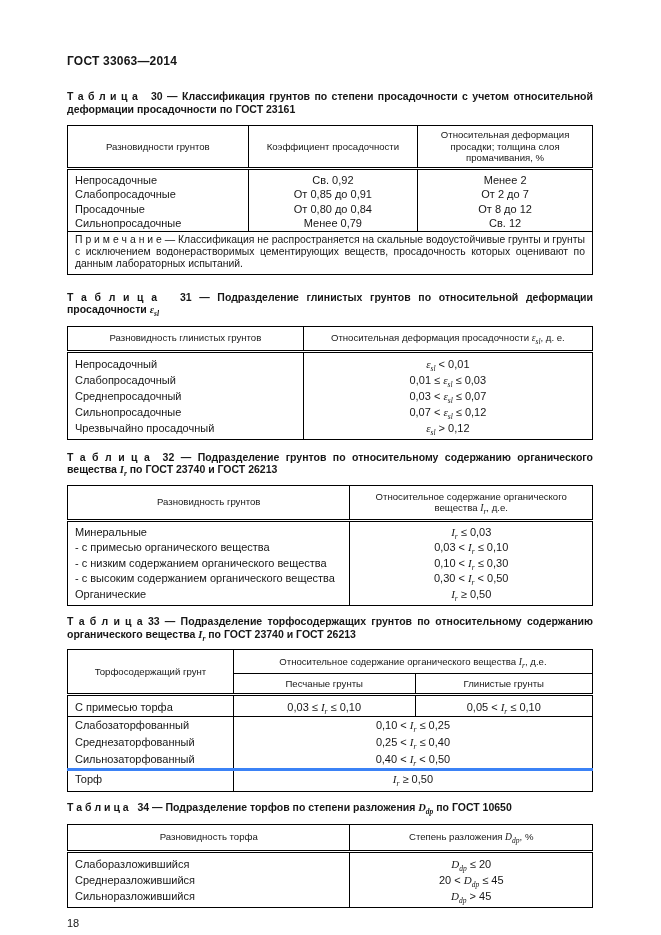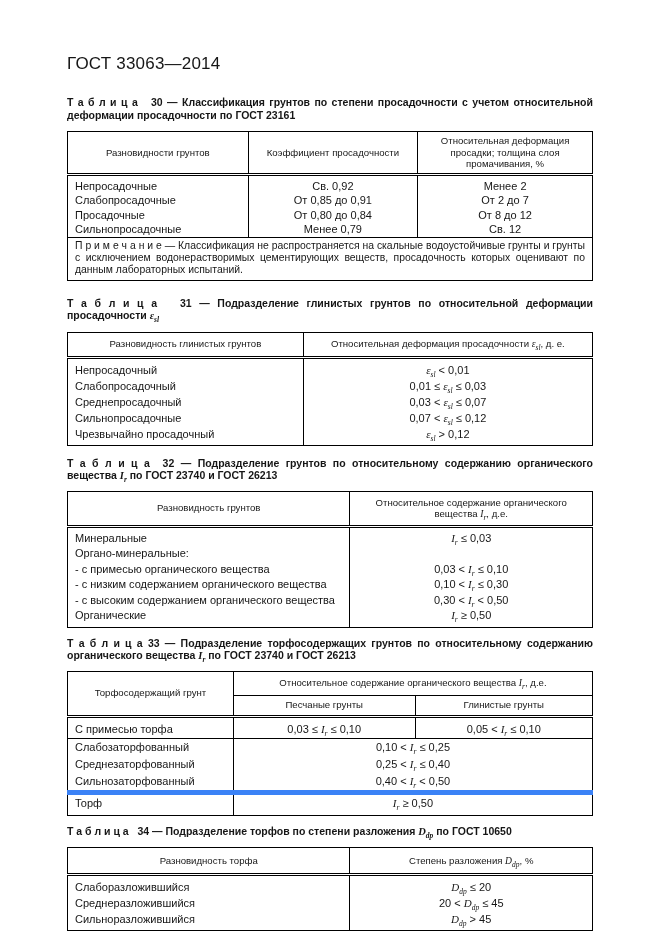--- a/index.html
+++ b/index.html
@@ -3,21 +3,21 @@
 <meta charset="utf-8">
 <style>
   * { box-sizing: border-box; }
   html, body { margin: 0; padding: 0; }
   body {
     width: 661px; height: 935px; overflow: hidden;
     background: #ffffff; color: #161616;
     font-family: "Liberation Sans", "DejaVu Sans", sans-serif;
   }
   .page { padding: 54px 68px 0 67px; }
-  .std { font-weight: 400; font-size: 17px; letter-spacing: .2px; }
+  .std { font-weight: 700; font-size: 12px; letter-spacing: .2px; }
   .caption { font-size: 10.5px; line-height: 12.5px; text-align: justify; margin: 0; font-weight: bold; }
   .cap30 { margin: 22px 0 10px; }
   .cap31 { margin: 16px 0 9px; }
   .cap32 { margin: 11px 0 8px; }
   .cap33 { margin: 9px 0 8px; }
   .cap34 { margin: 9px 0 9px; }
 
   table.g { width: 100%; border-collapse: collapse; table-layout: fixed; border: 1px solid #000; }
   table.g th {
     border: 1px solid #000; border-bottom: 3px double #000;
@@ -45,21 +45,21 @@
   }
   .t31 th { height: 25px; }
   .t31 tbody td { line-height: 16px; }
   .t32 th { height: 35px; }
   .t32 tbody td { line-height: 15.5px; }
   .t33 thead tr.hr1 th { height: 24px; }
   .t33 th.sub1 { height: 21px; }
   .t33 th.sp { border-bottom: 1px solid #000; }
   .t33 tbody td { line-height: 17px; }
   .t33 tr.b1 td { border-bottom: 1px solid #000; }
-  .t33 tr.t1 td { border-top: 5px solid #3b82f6; }
+  .t33 tr.t1 td { border-top: 3px solid #3b82f6; }
   .t34 th { height: 27px; }
   .t34 tbody td { line-height: 16px; }
 
   .pagenum { font-size: 11px; margin-top: 9px; }
 </style>
 </head>
 <body>
 
 <div class="page">
 
@@ -153,24 +153,20 @@
         <th>Разновидность грунтов</th>
         <th>Относительное содержание органического вещества <i>I</i><sub>r</sub>, д.е.</th>
       </tr>
     </thead>
     <tbody>
       <tr>
         <td class="l">Минеральные</td>
         <td><i>I</i><sub>r</sub> ≤ 0,03</td>
       </tr>
       <tr>
-        <td class="l">Органо-минеральные:</td>
-        <td></td>
-      </tr>
-      <tr>
         <td class="l">- с примесью органического вещества</td>
         <td>0,03 &lt; <i>I</i><sub>r</sub> ≤ 0,10</td>
       </tr>
       <tr>
         <td class="l">- с низким содержанием органического вещества</td>
         <td>0,10 &lt; <i>I</i><sub>r</sub> ≤ 0,30</td>
       </tr>
       <tr>
         <td class="l">- с высоким содержанием органического вещества</td>
         <td>0,30 &lt; <i>I</i><sub>r</sub> &lt; 0,50</td>

